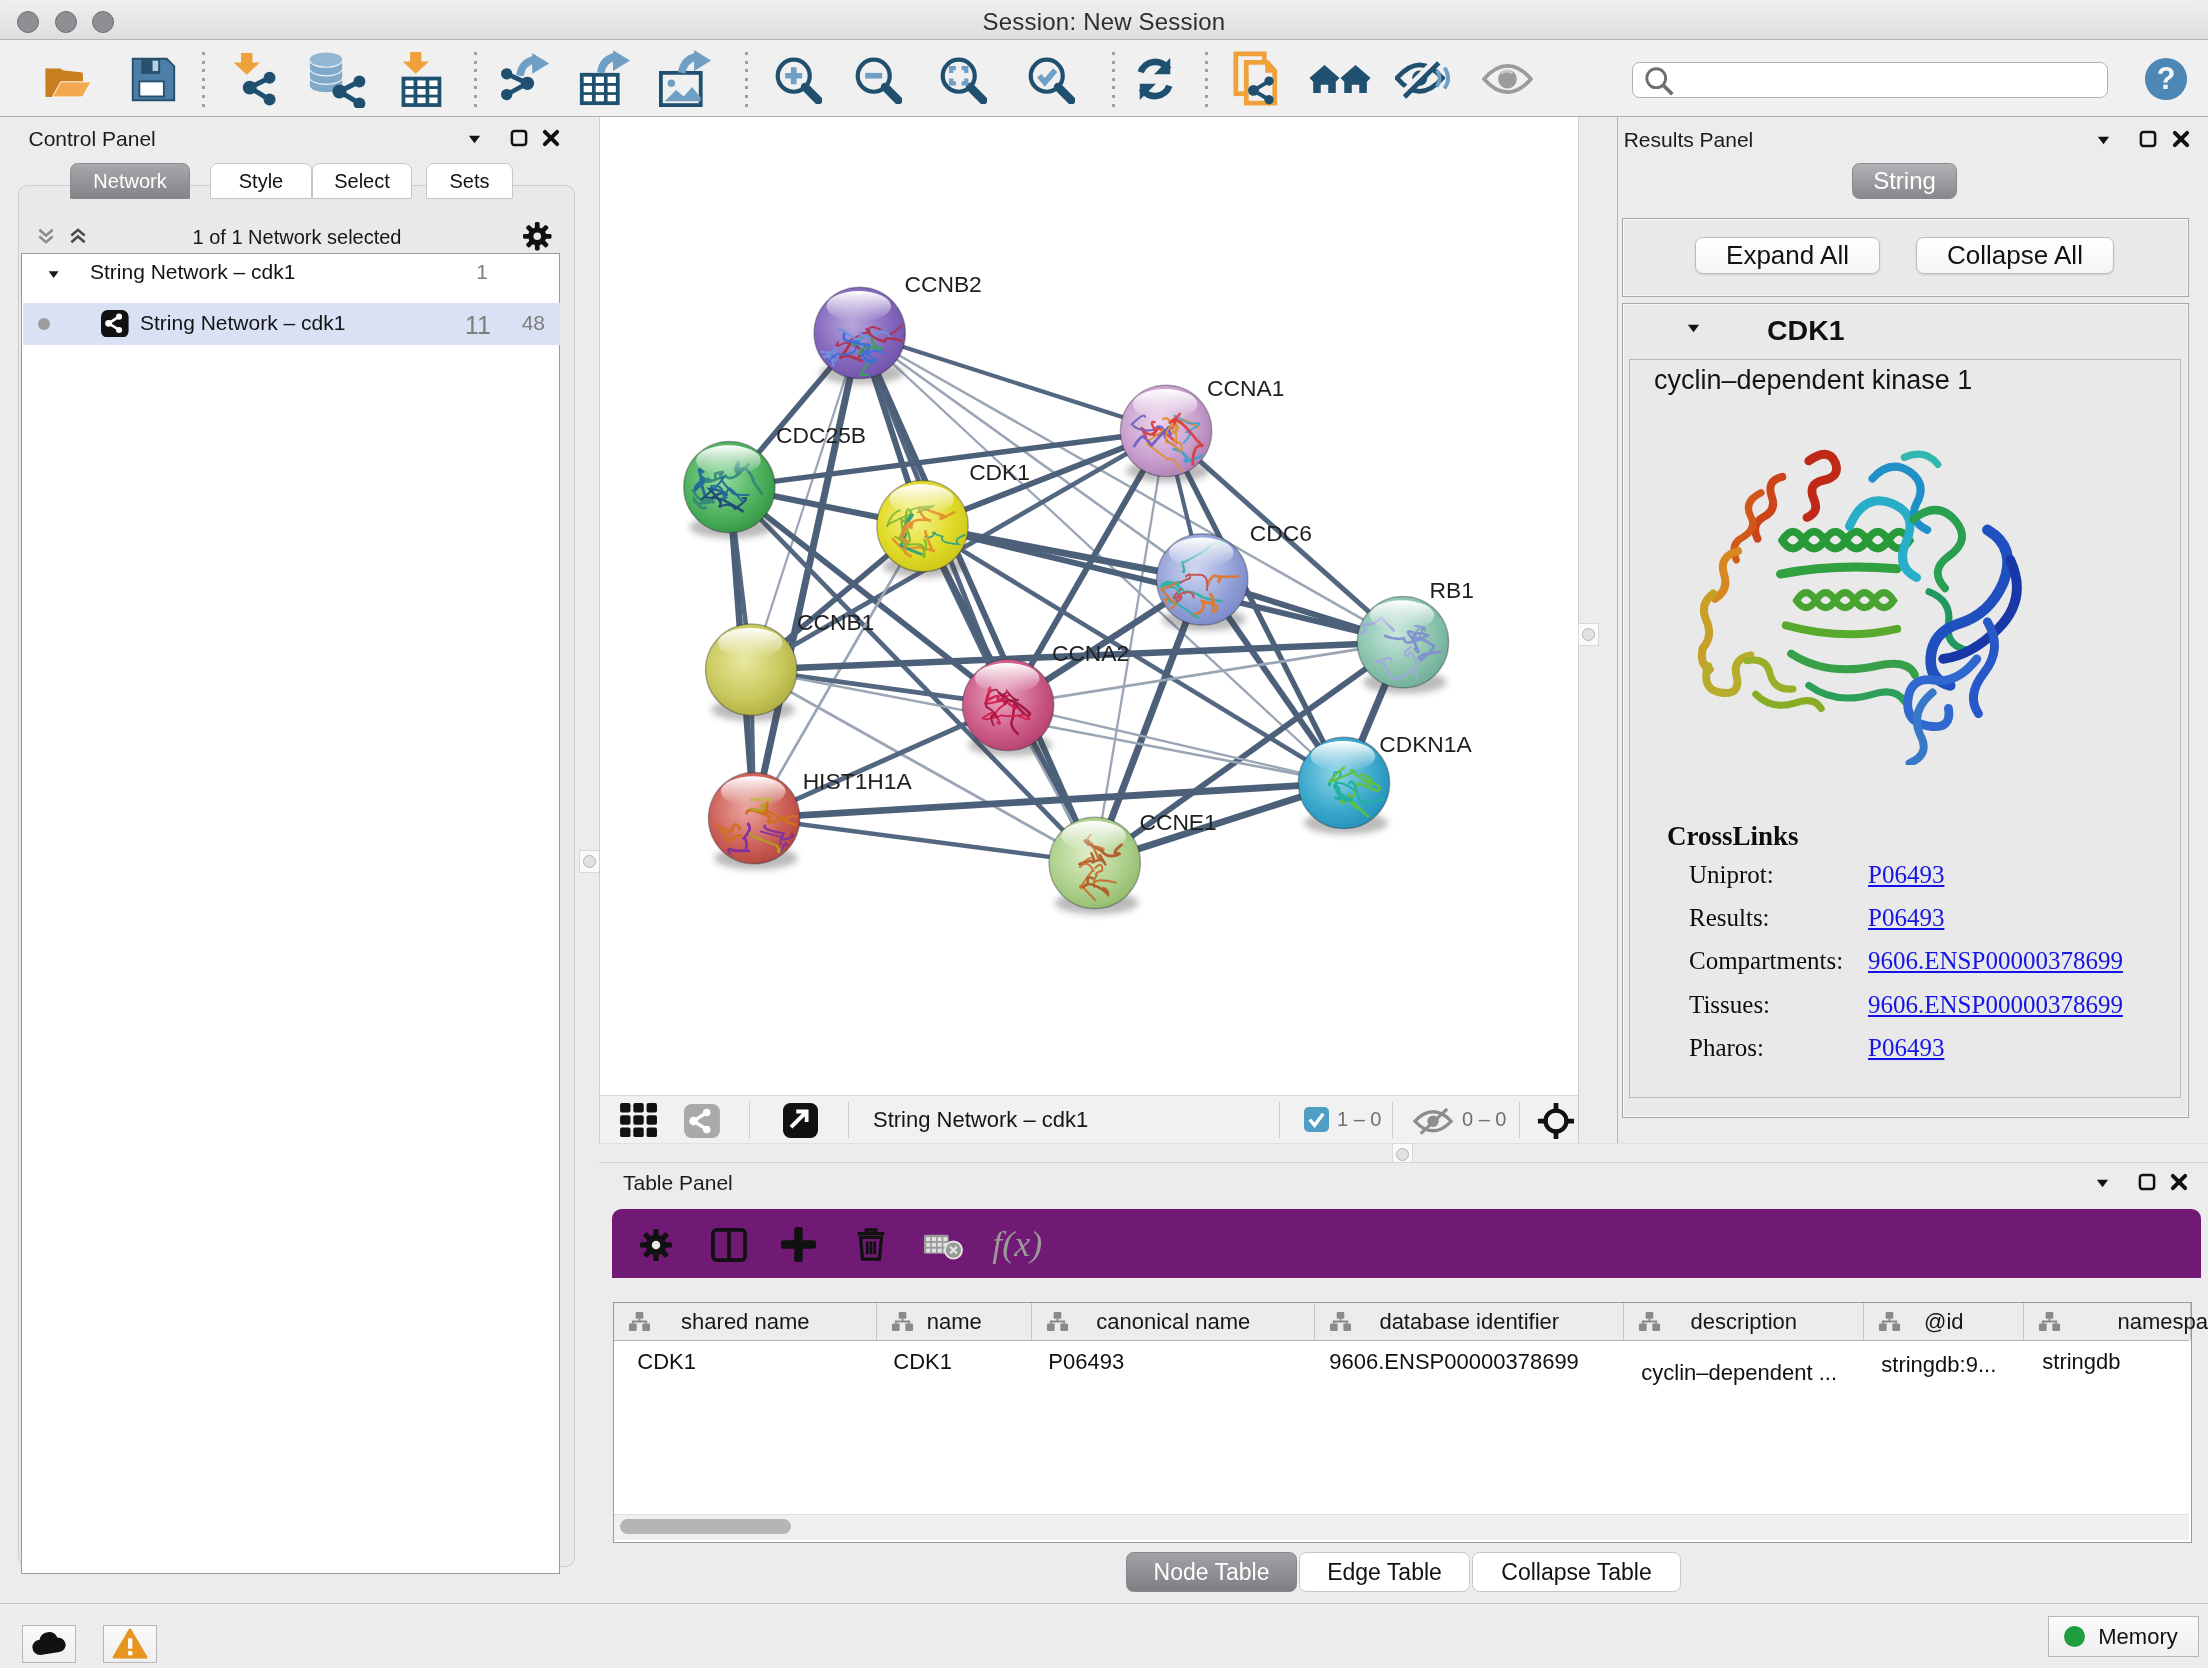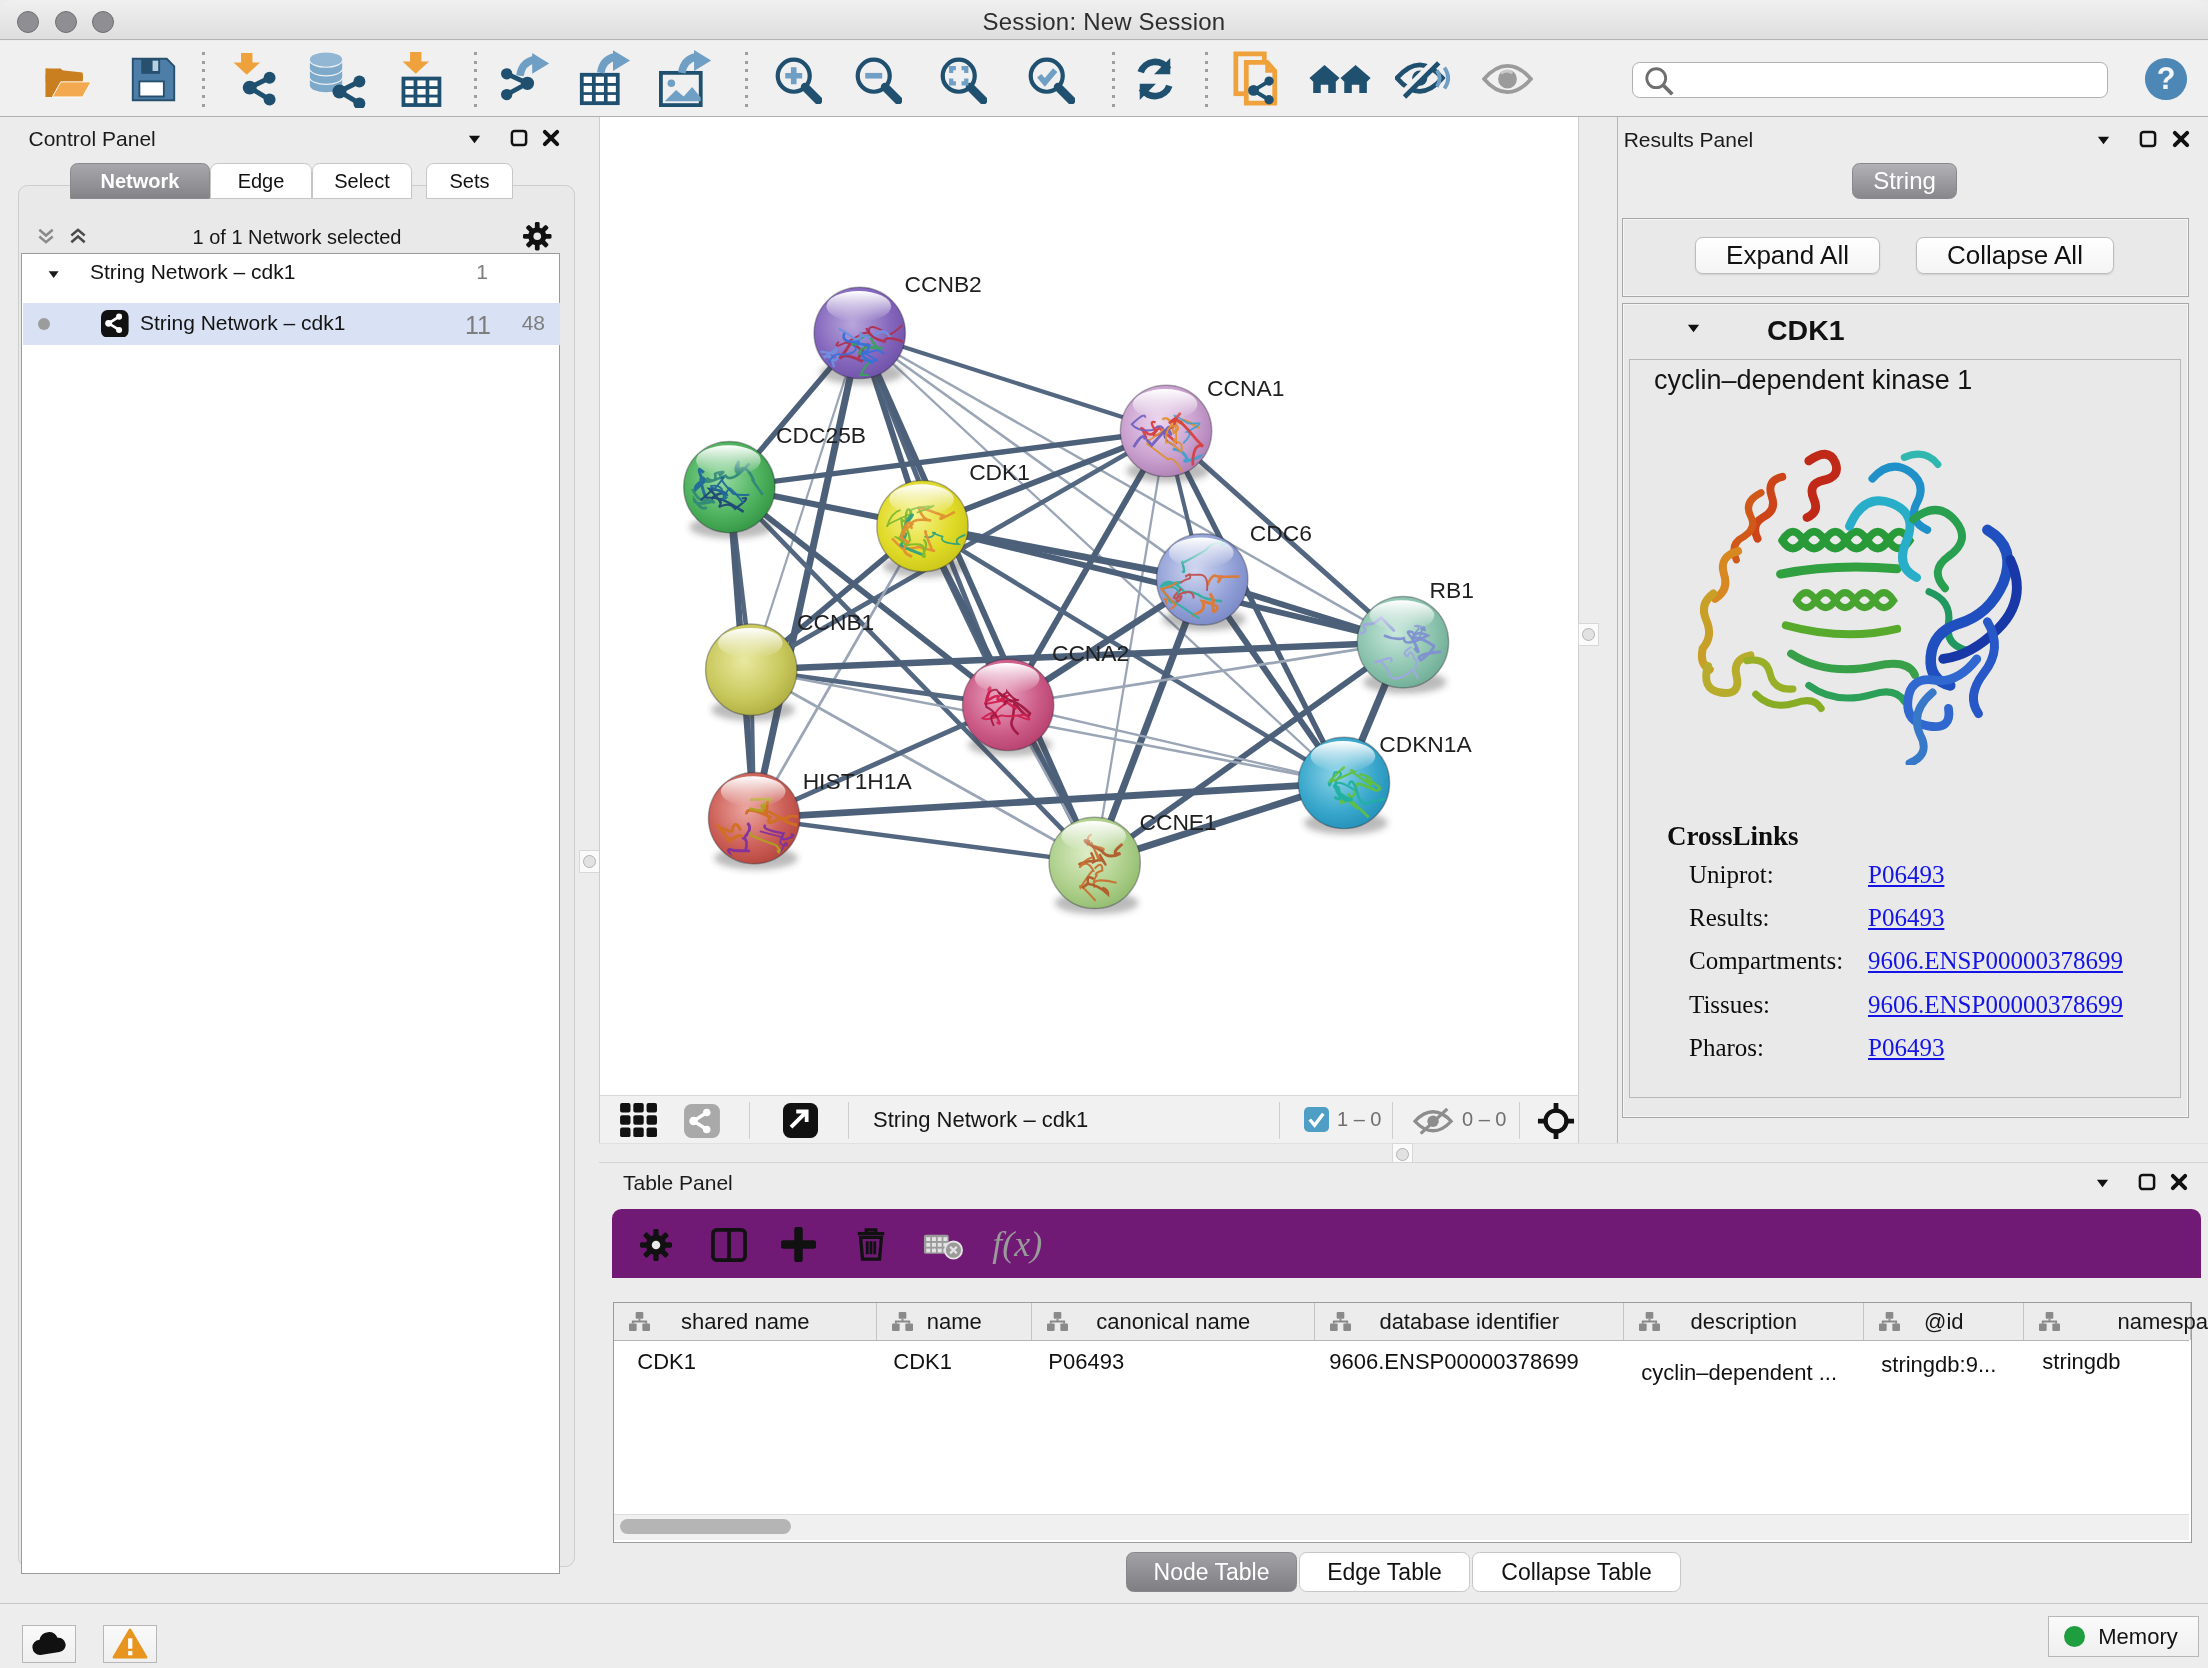--- a/index.html
+++ b/index.html
@@ -254,22 +254,22 @@
     <div class="abs" style="left:467px;top:15px;"><svg width="15" height="15" viewBox="0 0 16 16">
         <path d="M2 4 h12 l-6 8 z" fill="#111"></path>
       </svg></div>
     <div class="abs" style="left:510px;top:12.4px;"><svg width="18" height="18" viewBox="0 0 19 19">
         <rect x="2" y="2" width="15" height="15" rx="3" fill="none" stroke="#111" stroke-width="2.6"></rect>
       </svg></div>
     <div class="abs" style="left:542px;top:12.4px;"><svg width="18" height="18" viewBox="0 0 19 19">
         <path d="M3 3 L16 16 M16 3 L3 16" stroke="#111" stroke-width="4.2" stroke-linecap="round"></path>
       </svg></div>
     <div class="roundbox" style="left:18px;top:68px;width:557px;height:1382px;"></div>
-    <div class="tab sel" style="left:70px;top:46px;width:140px;font-weight:bold;">Network</div>
-    <div class="tab" style="left:210px;top:46px;width:102px;">Edge</div>
+    <div class="tab sel" style="left:70px;top:46px;width:120px;">Network</div>
+    <div class="tab" style="left:210px;top:46px;width:102px;">Style</div>
     <div class="tab" style="left:312px;top:46px;width:100px;">Select</div>
     <div class="tab" style="left:426px;top:46px;width:87px;">Sets</div>
     <div class="abs" style="left:21px;top:105px;width:552px;height:28.5px;background:#e9e9e9;">
       <div class="abs" style="left:15px;top:3.8px;"><svg width="20" height="20" viewBox="0 0 20 21">
           <path d="M3 4 l7 6 7 -6 M3 11 l7 6 7 -6" fill="none" stroke="#8a8a8a" stroke-width="2.6"></path>
         </svg></div>
       <div class="abs" style="left:47px;top:3.8px;"><svg width="20" height="20" viewBox="0 0 20 21">
           <path d="M3 10 l7 -6 7 6 M3 17 l7 -6 7 6" fill="none" stroke="#4a4a4a" stroke-width="2.6"></path>
         </svg></div>
       <div class="abs" style="left:0;top:3.8px;width:552px;text-align:center;font-size:20px;color:#161616;">1 of 1 Network selected</div>

